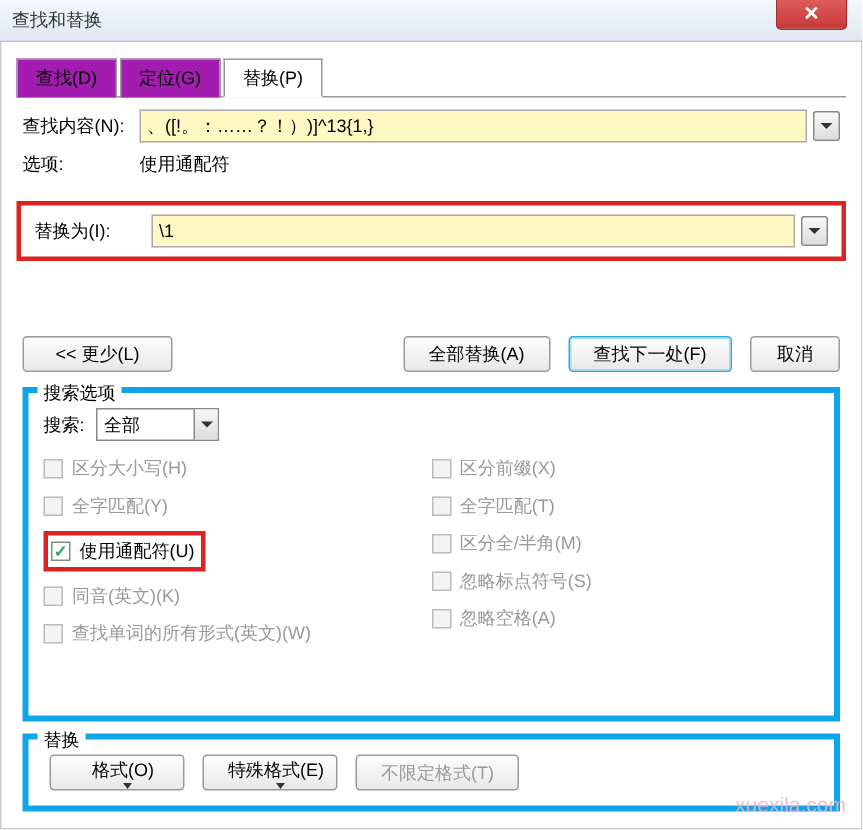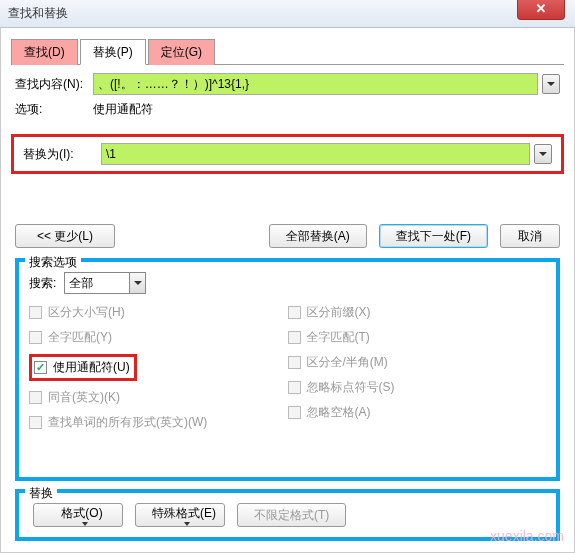--- a/index.html
+++ b/index.html
@@ -9,27 +9,27 @@
 .titlebar { height: 28px; background: linear-gradient(#f4f7fb, #e0e8f3); border-bottom: 1px solid #b8c4d4; display: flex; align-items: center; padding-left: 8px; position: relative; }
 .titlebar-text { color: #333; }
 .close-btn { position: absolute; right: 10px; top: -2px; width: 48px; height: 22px; background: linear-gradient(#e06060, #c83838); border: 1px solid #a03030; border-top: none; border-radius: 0 0 4px 4px; display: flex; align-items: center; justify-content: center; }
 .close-x { color: #fff; font-size: 13px; font-weight: bold; }
 
 
 .dialog-body { padding: 10px 10px 10px 10px; border: 1px solid #ccc; border-top: none; height: 525px; position: relative; }
 
 
 .tabs { display: flex; border-bottom: 1px solid #999; margin-bottom: 8px; }
-.tab { padding: 4px 12px 3px; border: 1px solid #999; border-bottom: none; background: #fca5a5; margin-right: 2px; cursor: pointer; position: relative; top: 1px; }
+.tab { padding: 4px 12px 3px; border: 1px solid #999; border-bottom: none; background: #a21caf; margin-right: 2px; cursor: pointer; position: relative; top: 1px; }
 .tab.active { background: #fff; border-bottom: 1px solid #fff; }
 
 
 .form-row { display: flex; align-items: center; margin-bottom: 6px; padding: 0 4px; }
 .form-label { width: 78px; }
-.form-input { flex: 1; height: 22px; border: 1px solid #aaa; padding: 0 4px; display: flex; align-items: center; background: #bef264; }
+.form-input { flex: 1; height: 22px; border: 1px solid #aaa; padding: 0 4px; display: flex; align-items: center; background: #fef9c3; }
 .form-input-text { flex: 1; overflow: hidden; white-space: nowrap; }
 .dropdown-btn { width: 18px; height: 20px; border: 1px solid #888; border-radius: 2px; background: linear-gradient(#f8f8f8,#ddd); display: flex; align-items: center; justify-content: center; margin-left: 4px; }
 .dropdown-arrow { width: 0; height: 0; border-left: 4px solid transparent; border-right: 4px solid transparent; border-top: 4px solid #333; }
 
 .options-row { display: flex; margin-bottom: 16px; padding: 0 4px; }
 .options-label { width: 78px; }
 
 .highlight-red { border: 3px solid #d22; padding: 6px 5px; margin-bottom: 20px; position: relative; }
 .highlight-red .form-row { margin-bottom: 0; }
 
@@ -74,22 +74,22 @@
   <span class="titlebar-text">查找和替换</span>
   <div class="close-btn">
     <span class="close-x">✕</span>
   </div>
 </div>
 
 <div class="dialog-body">
 
   <div class="tabs">
     <div class="tab">查找(D)</div>
+    <div class="tab">定位(G)</div>
     <div class="tab active">替换(P)</div>
-    <div class="tab">定位(G)</div>
   </div>
 
   <div class="form-row">
     <span class="form-label">查找内容(N):</span>
     <div class="form-input">
       <span class="form-input-text">、([!。：……？！）)]^13{1,}</span>
     </div>
     <div class="dropdown-btn">
         <div class="dropdown-arrow"></div>
       </div>

